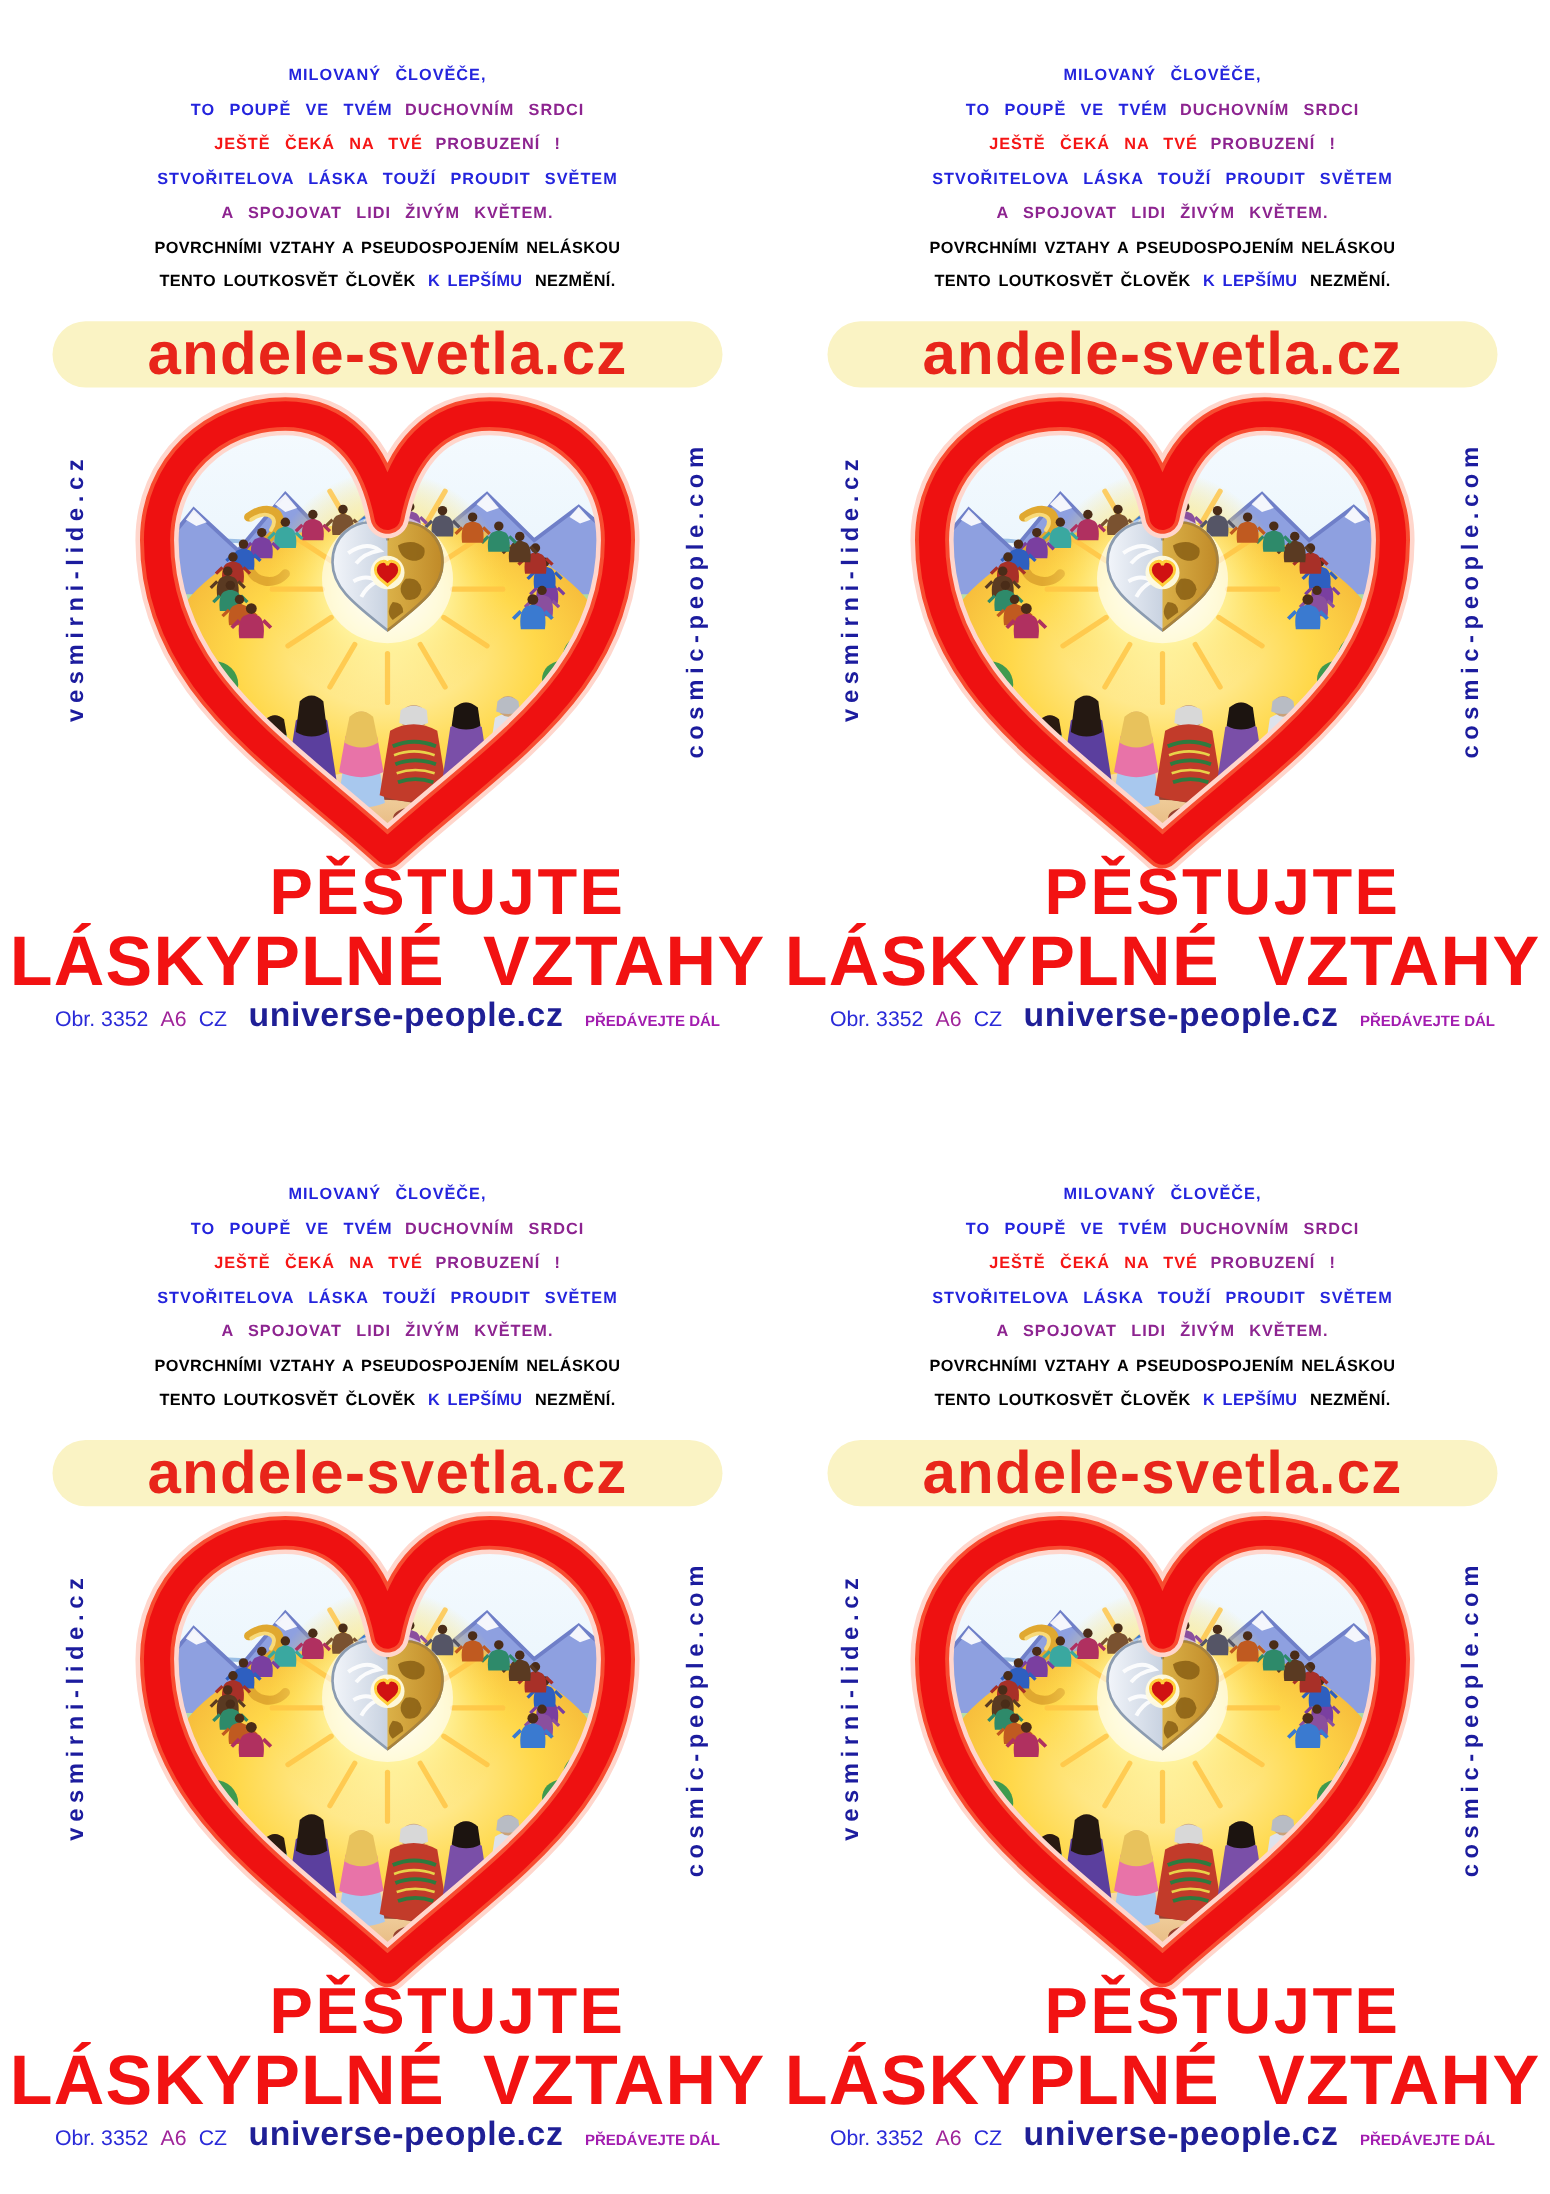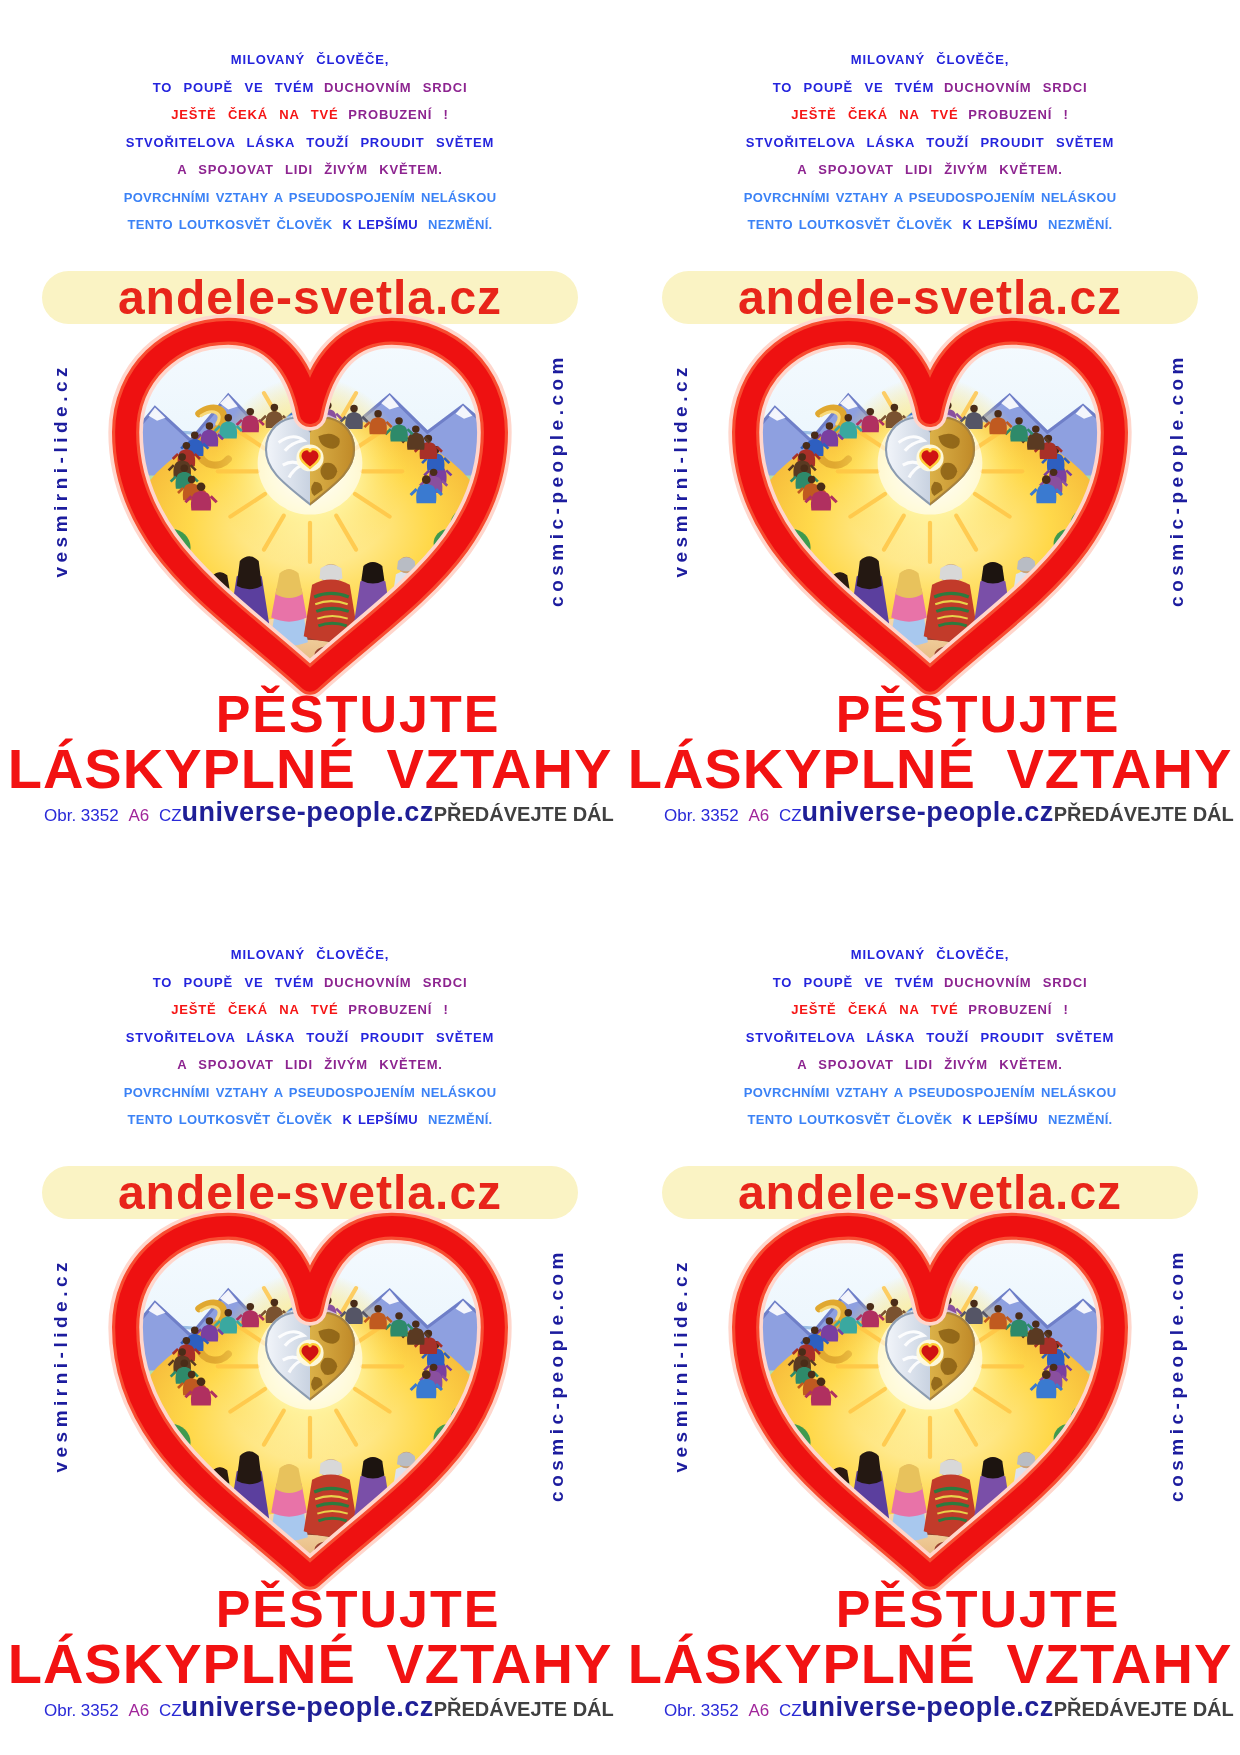--- a/index.html
+++ b/index.html
@@ -10,26 +10,26 @@
          font-family:"Liberation Sans","DejaVu Sans",sans-serif;font-weight:bold;}
   .cell.r2 .flyer{top:18px;}
 
   
   .hdr{position:absolute;top:46px;left:0;width:100%;text-align:center;}
   .hl{font-size:13px;line-height:27.5px;letter-spacing:0.8px;word-spacing:7px;white-space:nowrap;}
   .hl-tight{word-spacing:2px;letter-spacing:0.3px;}
   .c-blue{color:#2424dd}
   .c-purple{color:#8d2490}
   .c-red{color:#f51515}
-  .c-dark{color:#3b82f6}
+  .c-dark{color:#000000}
   .gap{margin-left:10px}
 
   
   .banner{position:absolute;top:257px;left:42px;width:536px;height:53px;
-          background:#faf3c4;border-radius:27px;text-align:center;margin-top:14px;}
+          background:#faf3c4;border-radius:27px;text-align:center;}
   .banner-text{font-size:48px;line-height:54px;color:#e8251a;letter-spacing:1px;}
 
   
   .heart{position:absolute;top:288px;left:90px;width:440px;height:412px;}
 
   
   .vl,.vr{position:absolute;width:34px;display:flex;align-items:center;justify-content:center;}
   .vl{left:44px;top:326px;height:288px;}
   .vr{right:46px;top:334px;height:292px;}
   .vtext{writing-mode:vertical-rl;transform:rotate(180deg);font-size:19px;
@@ -41,21 +41,21 @@
   .s2{top:736px;font-size:56px;letter-spacing:1px;word-spacing:14px;}
 
   
   .foot{position:absolute;top:797px;left:44px;right:44px;display:flex;
         justify-content:space-between;align-items:baseline;white-space:nowrap;}
   .f-ref{font-weight:normal;font-size:17px;}
   .c-fblue{color:#2a2ad8}
   .c-fpurple{color:#a0259a}
   .gap2{margin-left:5px}
   .f-site{font-size:27px;color:#1f1f96;letter-spacing:0.5px;}
-  .f-note{font-size:20px;color:#404040;text-align:right;}
+  .f-note{font-size:12px;color:#a21caf;text-align:right;}
 
   .defs-svg{position:absolute;width:0;height:0;overflow:hidden;}
 </style>
 </head>
 <body>
 
 <svg class="defs-svg" aria-hidden="true">
 <defs>
   <path id="hpath" d="M210,382 C158,334 104,296 70,248 C44,211 34,176 34,140 C34,84 77,42 132,42 C172,42 200,70 210,122 C220,70 248,42 288,42 C343,42 386,84 386,140 C386,176 376,211 350,248 C316,296 262,334 210,382 Z"></path>
   <clipPath id="hclip">

